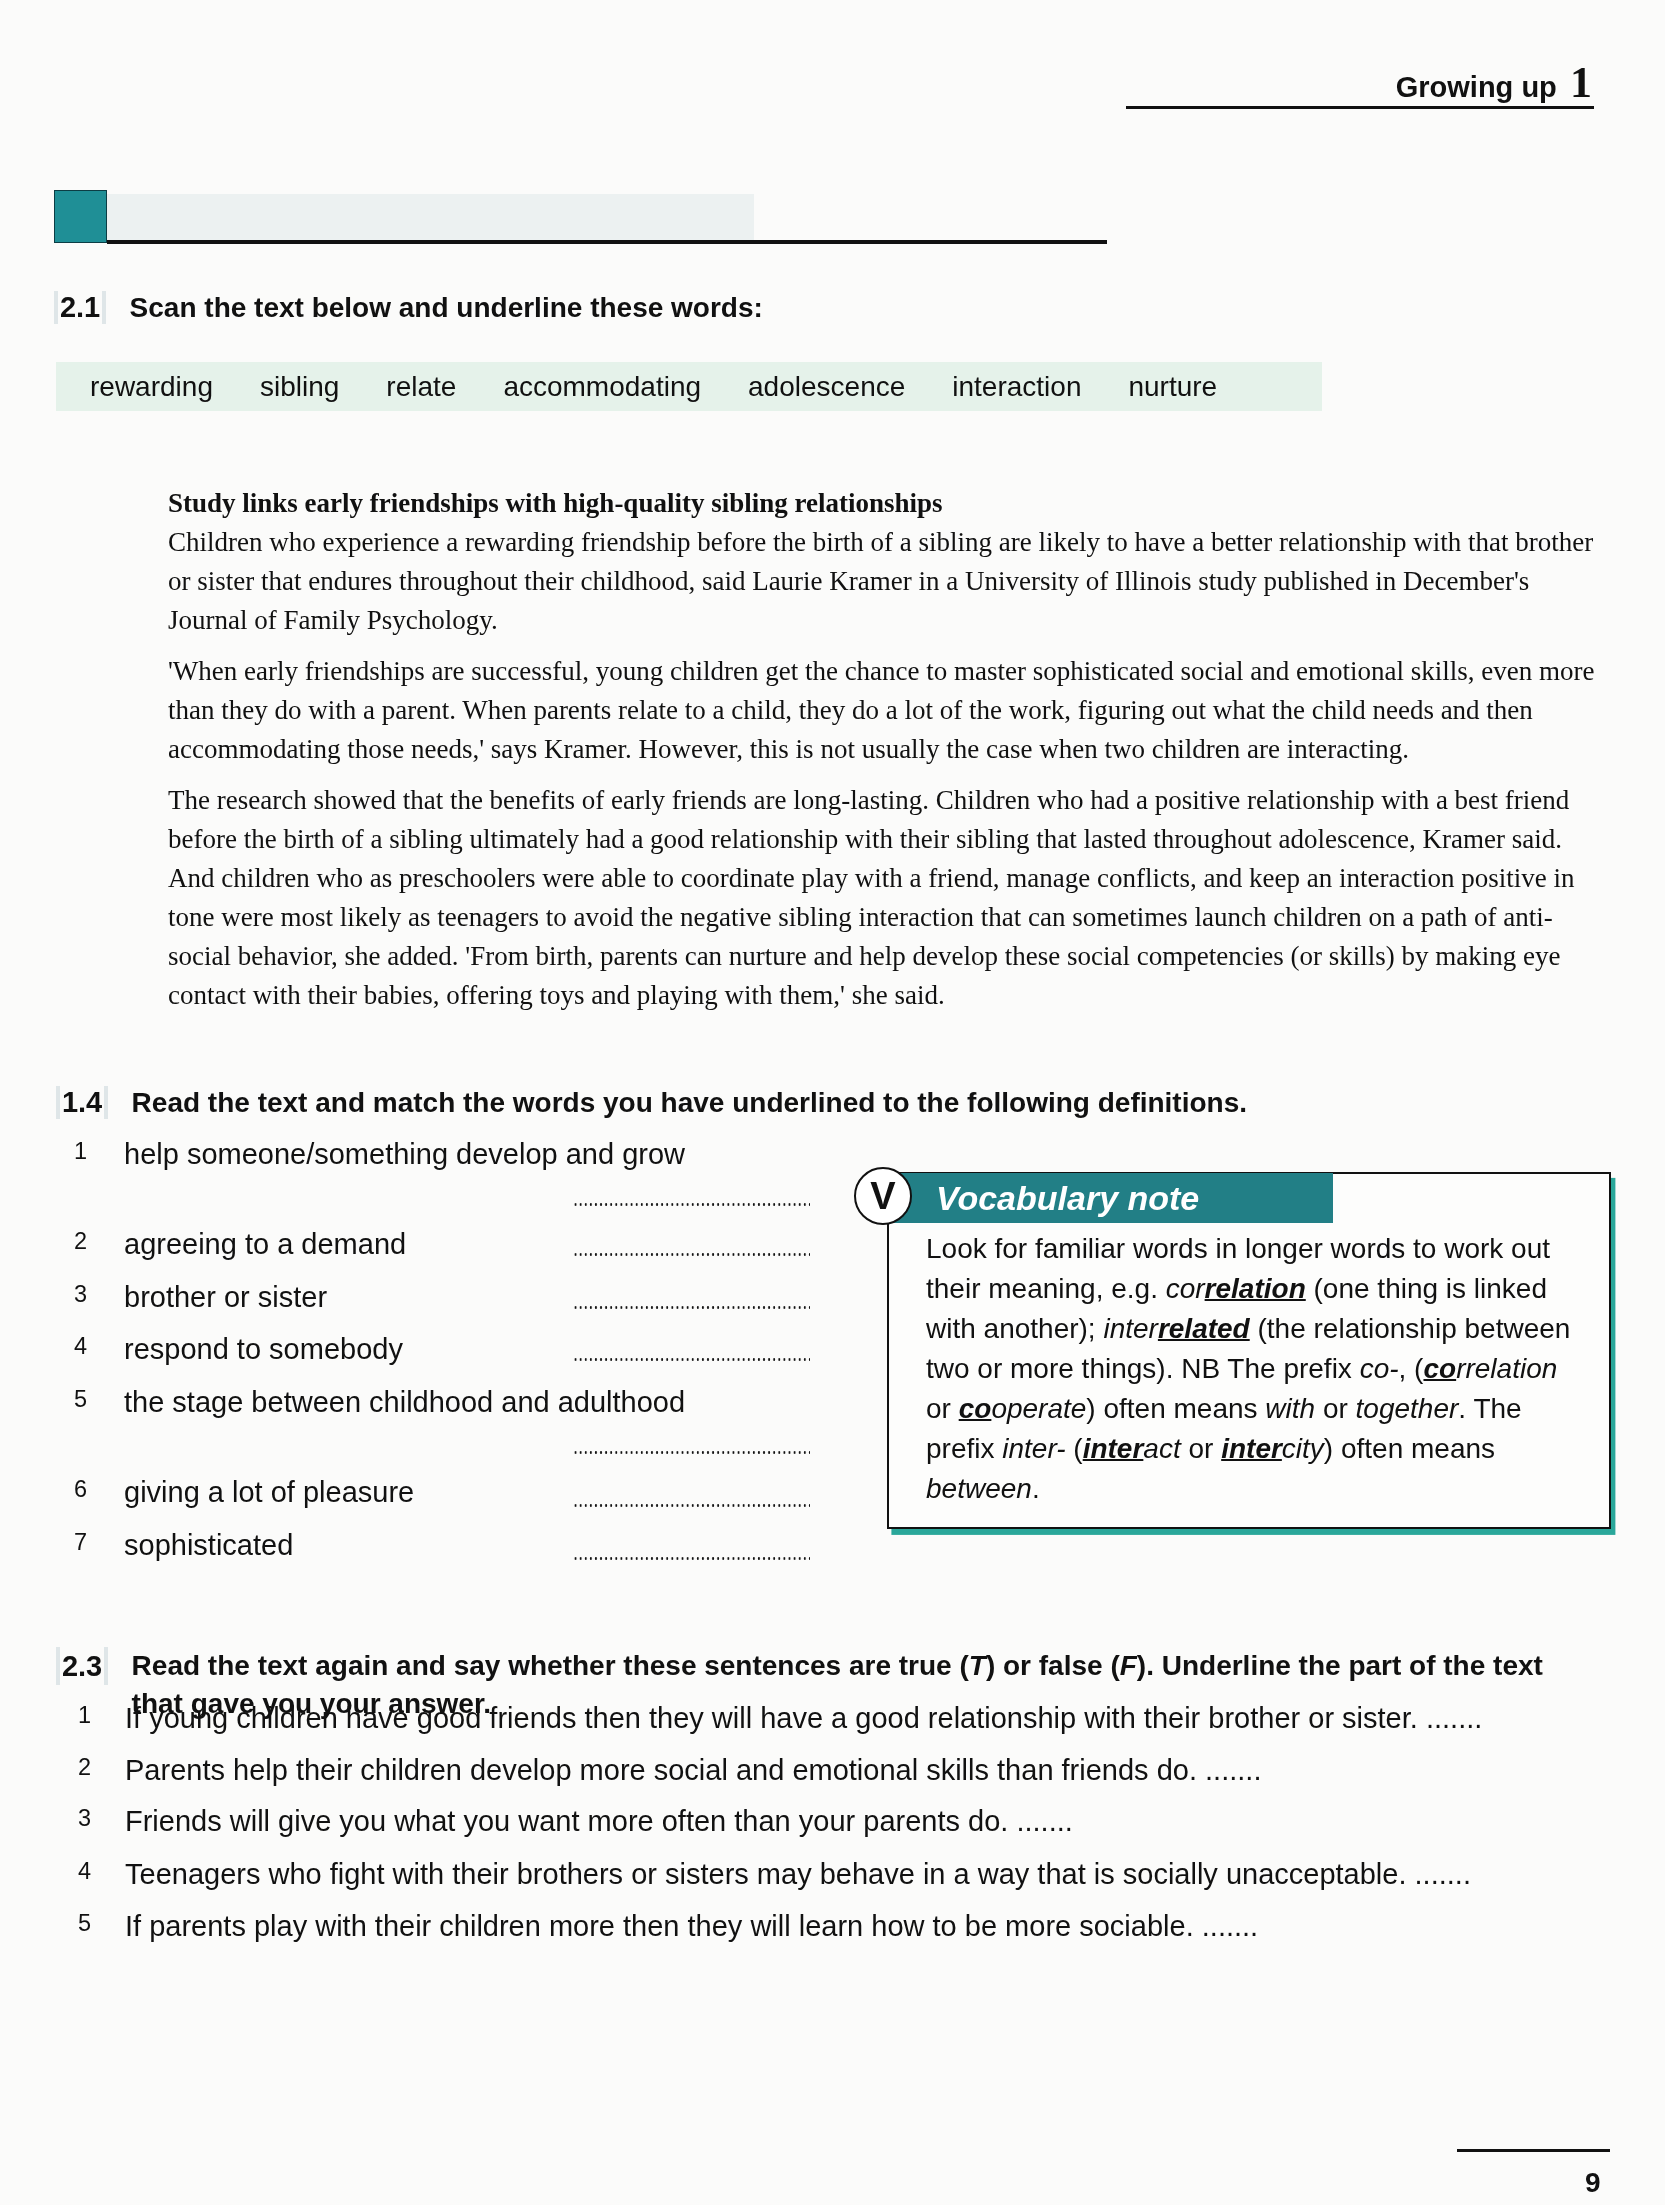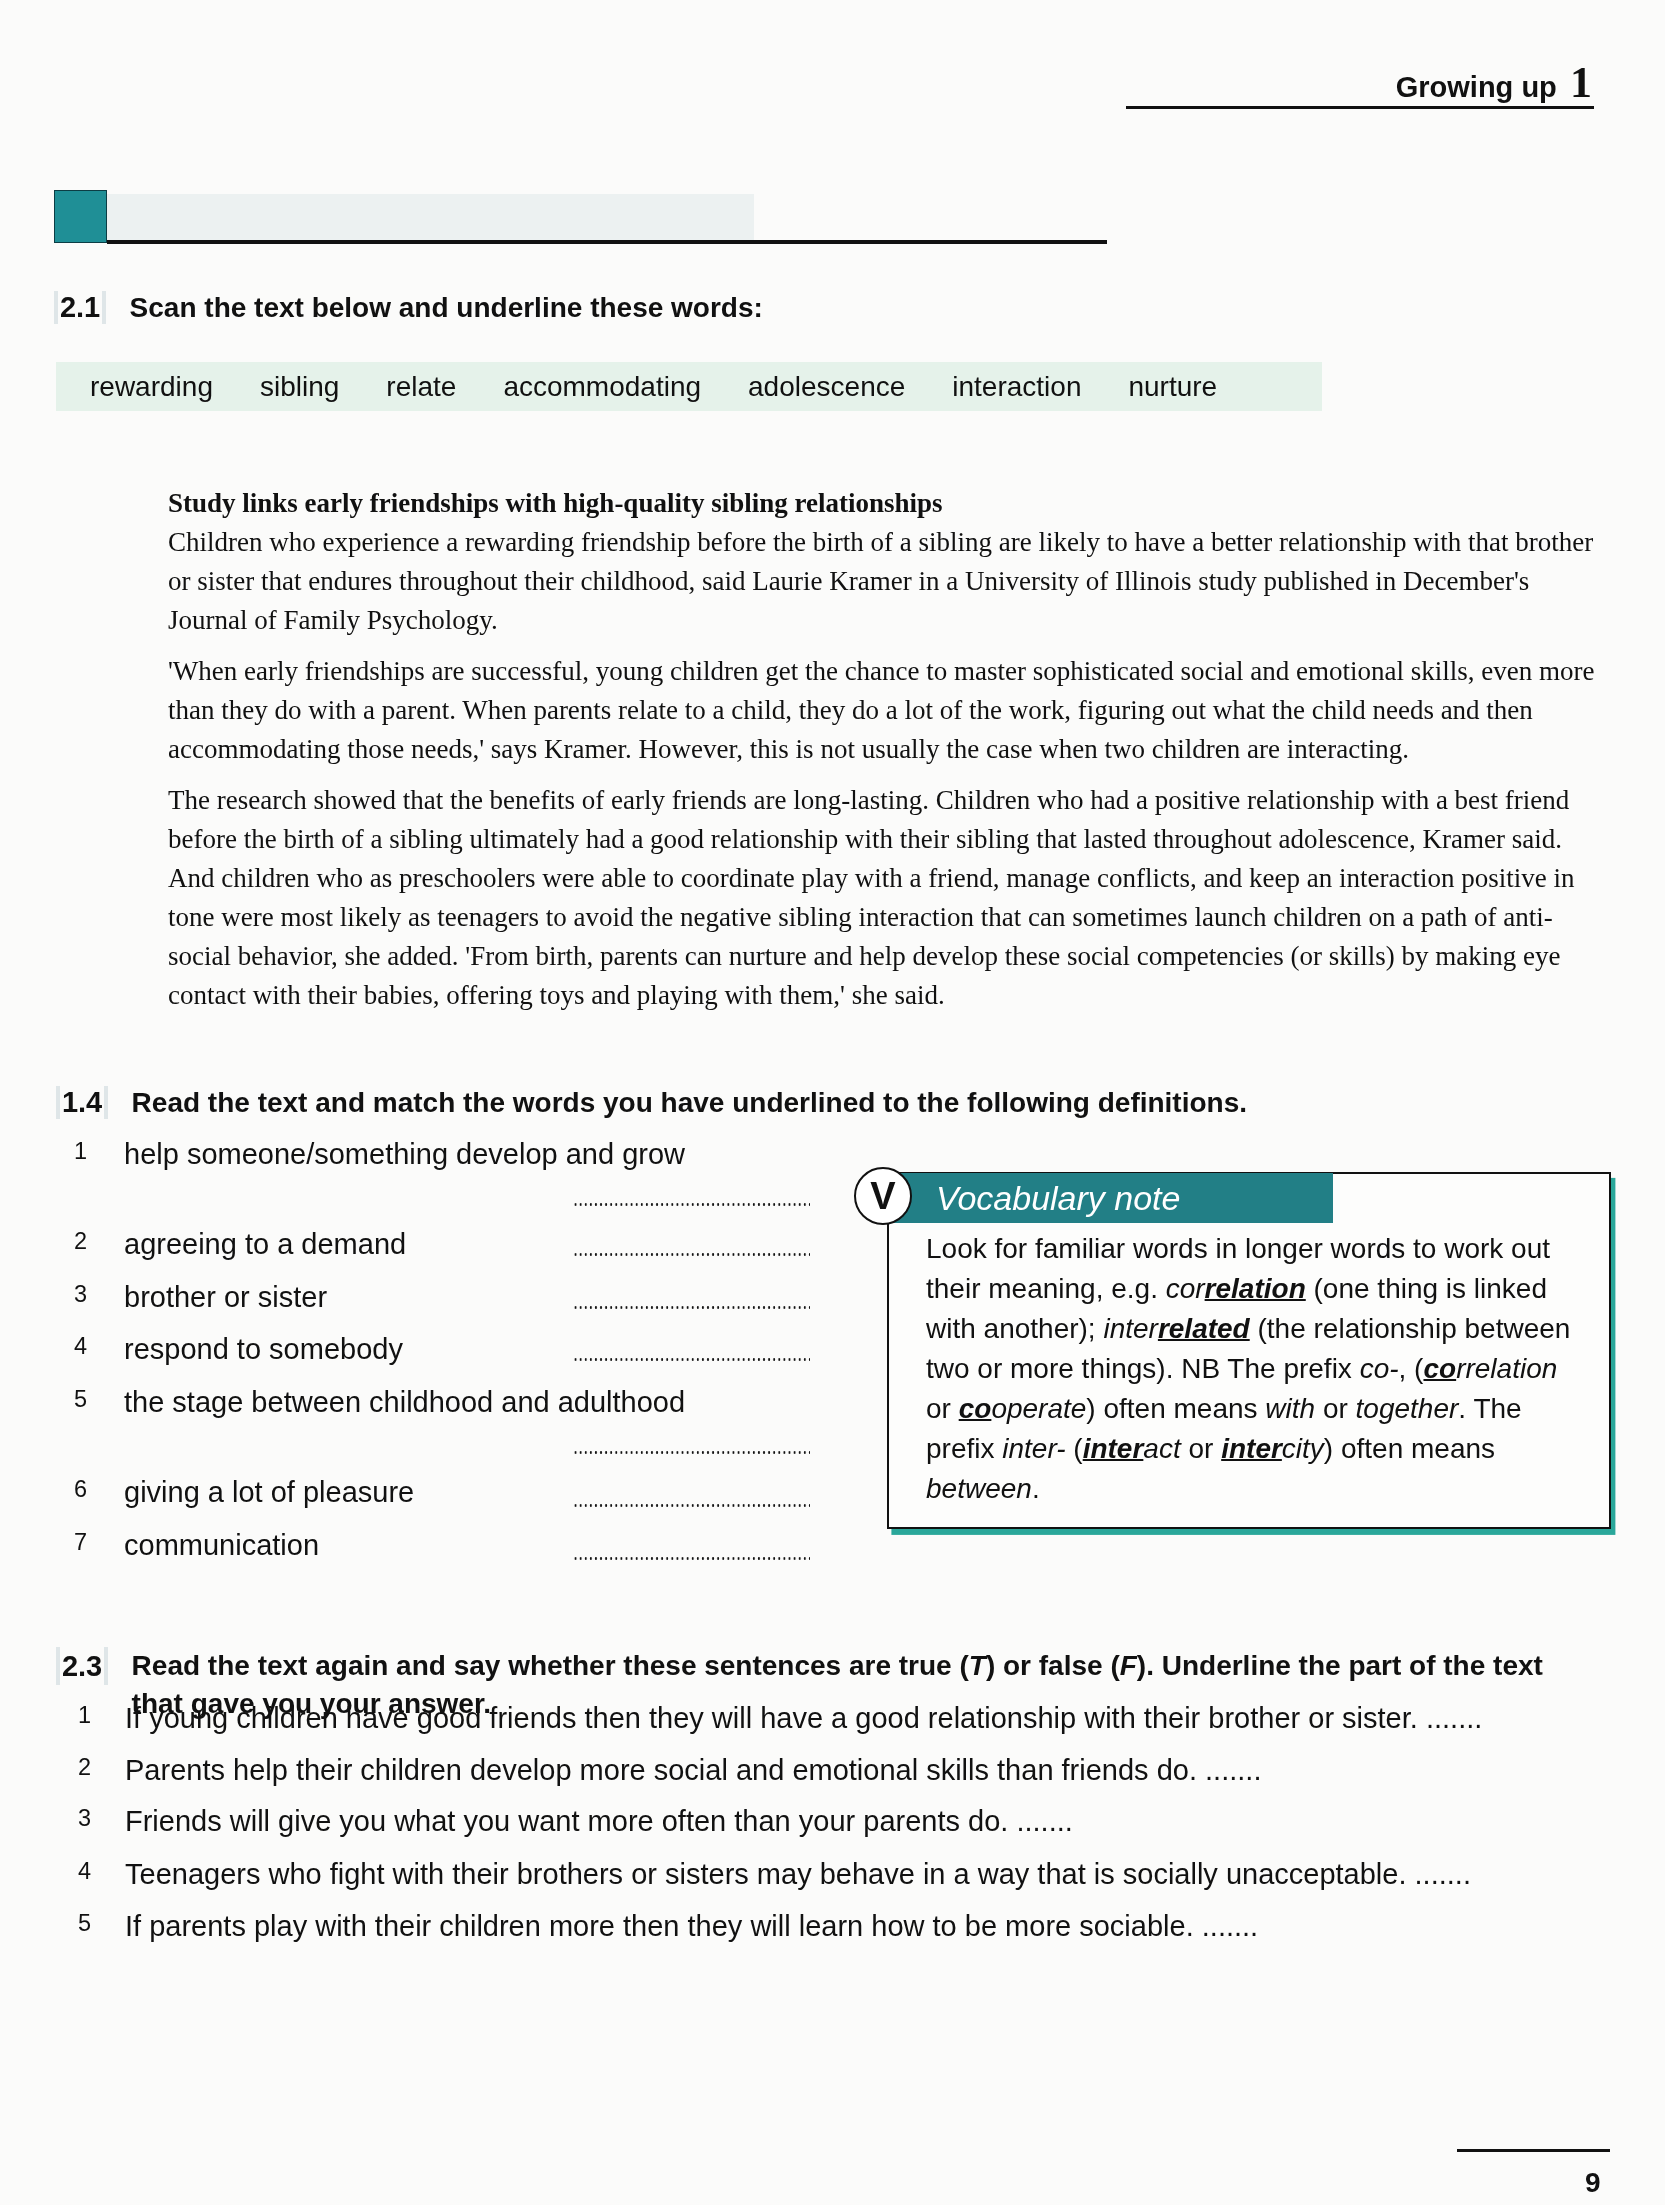--- a/index.html
+++ b/index.html
@@ -43,21 +43,21 @@
   .items { font-size: 29px; }
   .def-row { position: absolute; left: 74px; display: flex; }
   .def-row .n { width: 50px; font-size: 23.5px; }
   .dots { position: absolute; left: 573px; width: 237px; height: 2.9px;
     background-image: radial-gradient(circle, #111 1px, transparent 1.3px);
     background-size: 5.1px 2.9px; }
 
   .vocab-box { left: 887px; top: 1172px; width: 720px; height: 353px; border: 2.2px solid #111;
     box-shadow: 4.4px 5.9px 0 #2aa79a; background: #fdfdfc; }
   .vocab-head { position: absolute; left: 892px; top: 1173px; width: 441px; height: 50px; background: #227f86;
-    color: #fff; font-style: italic; font-weight: normal; font-size: 34px; padding-left: 44px; box-sizing: border-box; line-height: 50px; }
+    color: #fff; font-style: italic; font-weight: bold; font-size: 34px; padding-left: 44px; box-sizing: border-box; line-height: 50px; }
   .vocab-icon { left: 854px; top: 1167px; width: 54px; height: 54px; border-radius: 50%; border: 2.9px solid #111;
     background: #fff; display: flex; align-items: center; justify-content: center; font-weight: bold; font-size: 38px; }
   .vocab-text { left: 926px; top: 1229px; width: 662px; font-size: 28px; line-height: 40px; }
   .vocab-text u { text-decoration-thickness: 2.2px; }
 
   .tf-row { position: absolute; left: 78px; display: flex; font-size: 29px; }
   .tf-row .n { width: 47px; font-size: 23.5px; }
   .page-foot-rule { left: 1457px; top: 2149px; width: 153px; height: 2.9px; background: #111; }
   .page-num { left: 1585px; top: 2167px; font-size: 28px; font-weight: bold; }
 </style>
@@ -134,21 +134,21 @@
   <div class="abs dots" style="top:1451px;"></div>
 
   <div class="def-row" style="top:1476px;">
     <span class="n">6</span>
     <span>giving a lot of pleasure</span>
   </div>
   <div class="abs dots" style="top:1504px;"></div>
 
   <div class="def-row" style="top:1529px;">
     <span class="n">7</span>
-    <span>communication</span>
+    <span>sophisticated</span>
   </div>
   <div class="abs dots" style="top:1557px;"></div>
 </div>
 
 <div class="abs vocab-box"></div>
 <div class="vocab-head">Vocabulary note</div>
 <div class="abs vocab-icon">
     <span>V</span>
   </div>
 <div class="abs vocab-text"><span>Look for familiar words in longer words to work out their meaning, e.g. </span><i><span>cor</span><u><b>relation</b></u></i><span> (one thing is linked with another); </span><i><span>inter</span><u><b>related</b></u></i><span> (the relationship between two or more things). NB The prefix </span><i>co-</i><span>, (</span><i><u><b>co</b></u><span>rrelation</span></i><span> or </span><i><u><b>co</b></u><span>operate</span></i><span>) often means </span><i>with</i><span> or </span><i>together</i><span>. The prefix </span><i>inter-</i><span> (</span><i><u><b>inter</b></u><span>act</span></i><span> or </span><i><u><b>inter</b></u><span>city</span></i><span>) often means </span><i>between</i><span>.</span></div>

